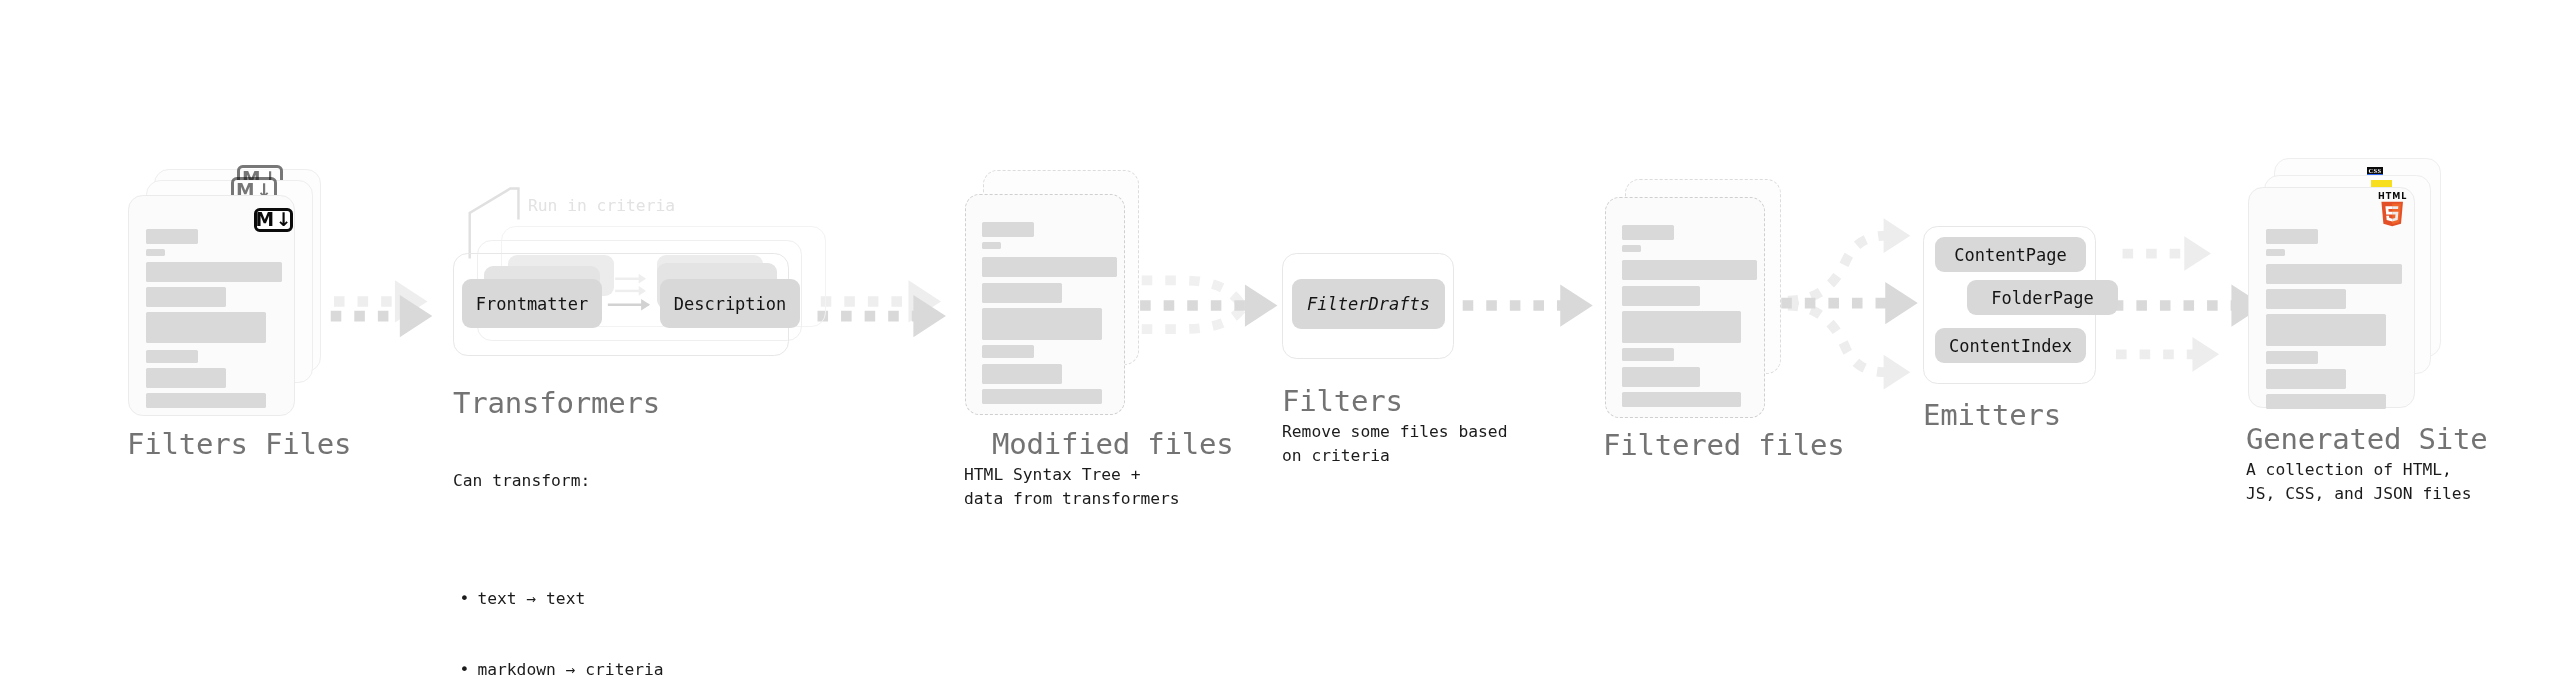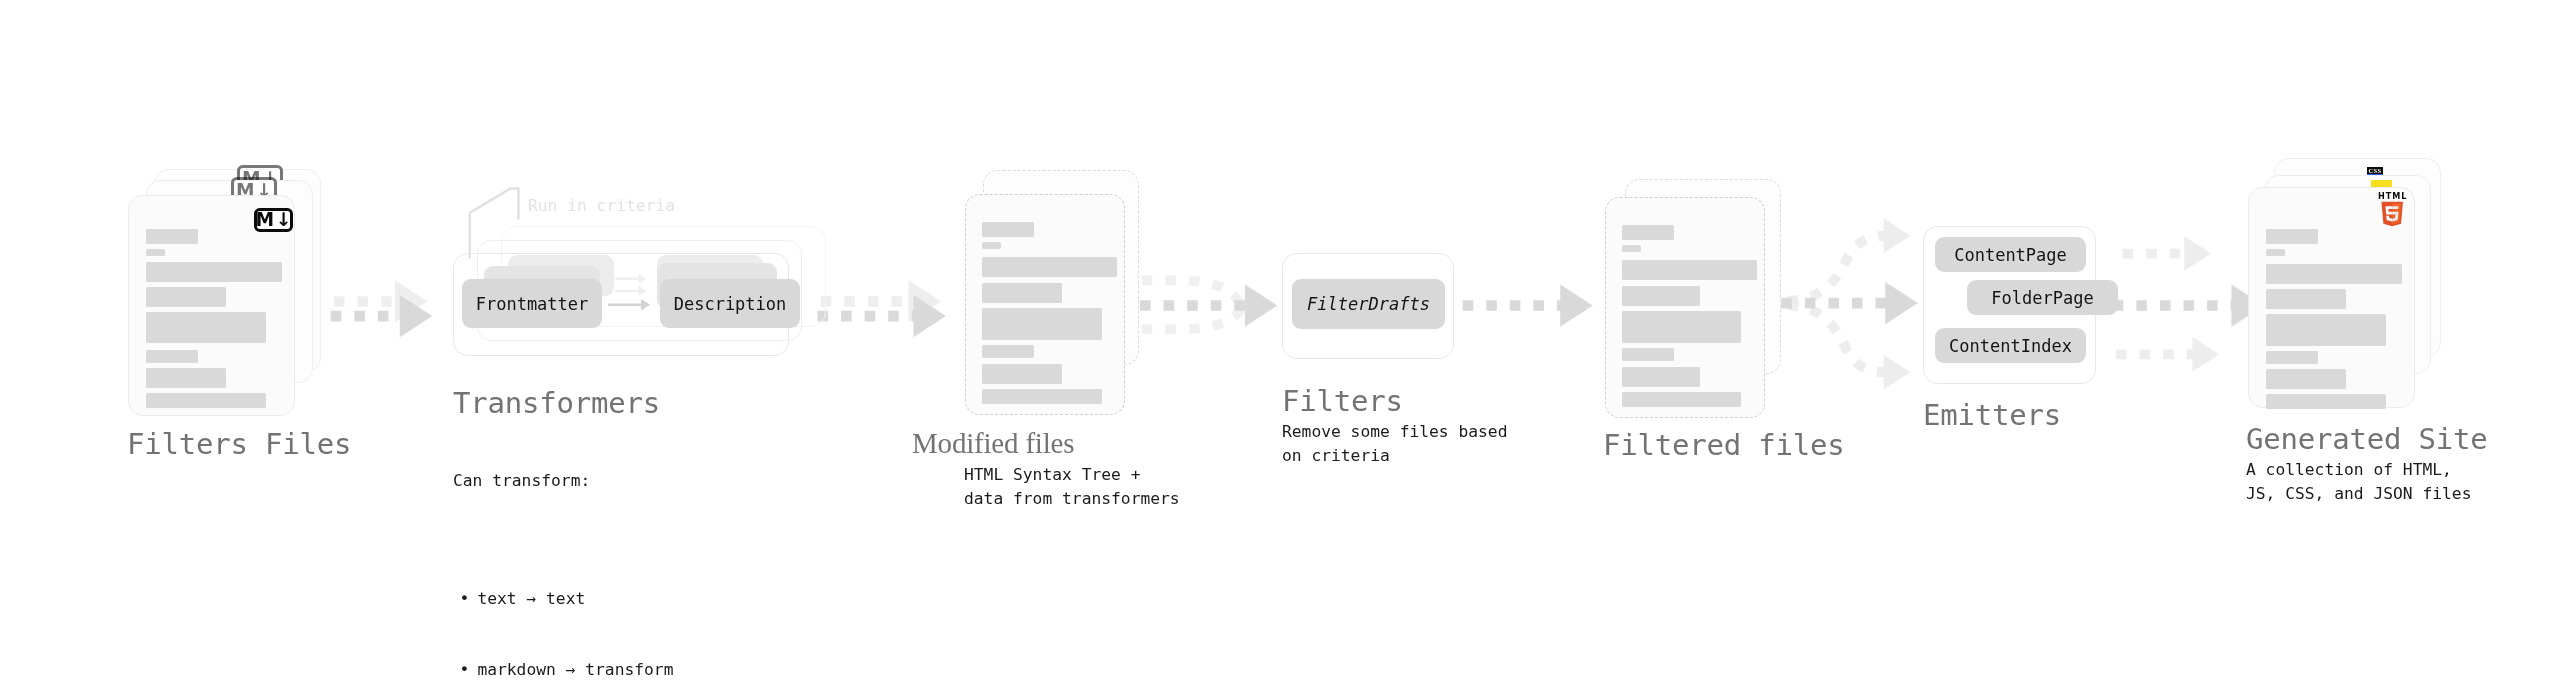--- a/index.html
+++ b/index.html
@@ -273,37 +273,37 @@
   </svg>
 
   <div class="pill" style="left:462px;top:279px;width:140px;height:49px;">Frontmatter</div>
   <div class="pill" style="left:660px;top:279px;width:140px;height:49px;">Description</div>
 
   <div class="title" style="left:453px;top:386px;">Transformers</div>
   <div class="sub" style="left:453px;top:422px;">
     <div>Can transform:</div>
     <ul class="bullets">
       <li>text → text</li>
-      <li>markdown → transform</li>
+      <li>markdown → criteria</li>
       
     </ul>
   </div>
 
   <div class="doccard dashed ghost" style="left:983px;top:170px;width:156px;height:195px;"></div>
   <div class="doccard dashed" style="left:965px;top:194px;width:160px;height:221px;">
     <div class="bar" style="left:16.3px;top:27px;width:52px;height:15.4px;"></div>
     <div class="bar" style="left:16.3px;top:47px;width:18.7px;height:6.5px;"></div>
     <div class="bar" style="left:16.3px;top:62px;width:135px;height:19.5px;"></div>
     <div class="bar" style="left:16.3px;top:88px;width:80px;height:19.5px;"></div>
     <div class="bar" style="left:16.3px;top:113px;width:120px;height:32px;"></div>
     <div class="bar" style="left:16.3px;top:150px;width:52px;height:13px;"></div>
     <div class="bar" style="left:16.3px;top:169px;width:80px;height:19.5px;"></div>
     <div class="bar" style="left:16.3px;top:194px;width:120px;height:14.6px;"></div>
   </div>
-  <div class="title" style="left:912px;top:427px;font-family:Liberation Serif, serif;">Modified files</div>
+  <div class="title" style="left:992px;top:427px;">Modified files</div>
   <div class="sub" style="left:964px;top:463px;">HTML Syntax Tree +
 data from transformers</div>
 
   <div class="whitebox" style="left:1282px;top:253px;width:172px;height:106px;"></div>
   <div class="pill" style="left:1292px;top:279px;width:153px;height:50px;font-style:italic;">FilterDrafts</div>
   <div class="title" style="left:1282px;top:384px;">Filters</div>
   <div class="sub" style="left:1282px;top:420px;">Remove some files based
 on criteria</div>
 
   <div class="doccard dashed ghost" style="left:1625px;top:179px;width:156px;height:195px;"></div>

